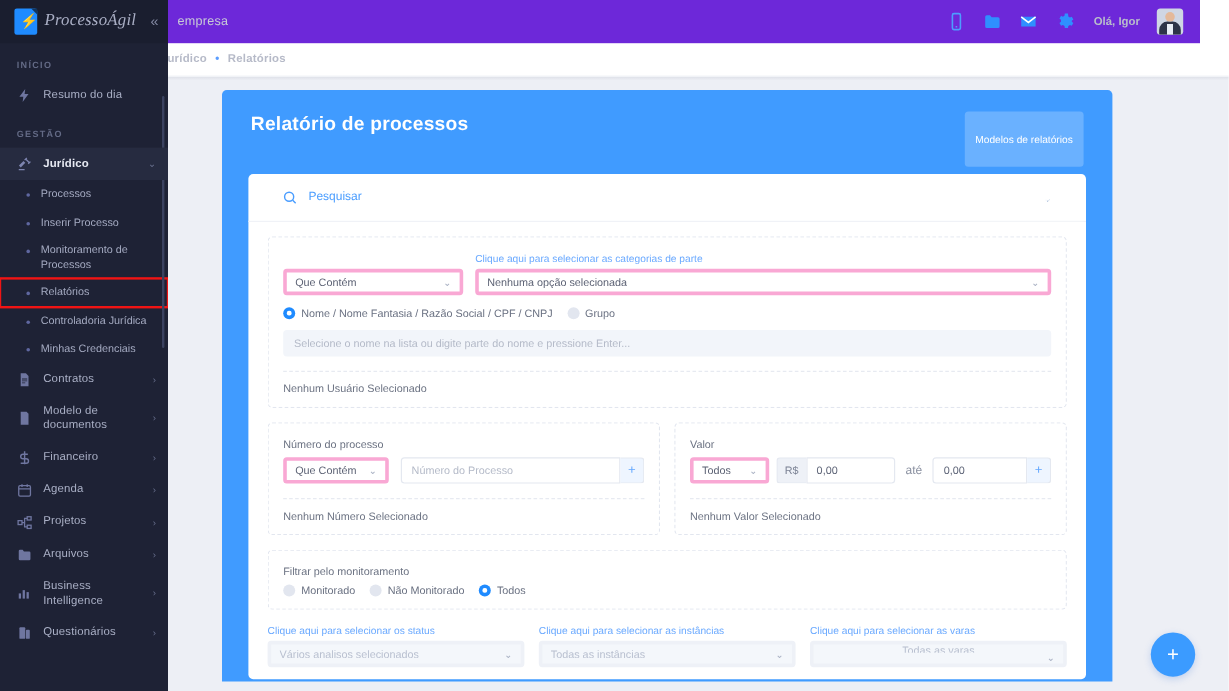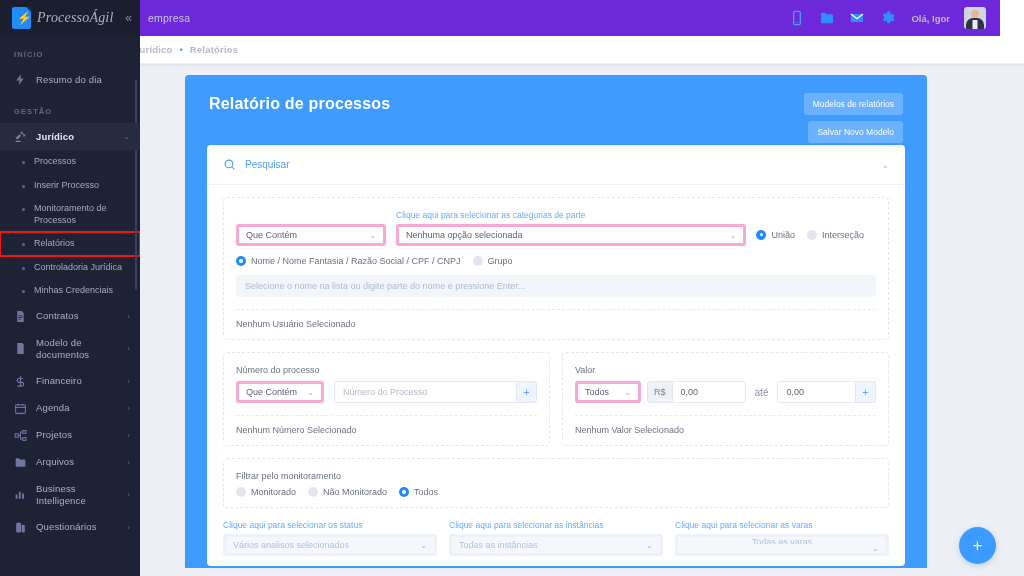--- a/index.html
+++ b/index.html
@@ -131,31 +131,31 @@
   }
   .card-title {
     font-size: 16px; color: #ffffff; font-weight: bold; letter-spacing: .2px;
   }
   .head-btns {
     position: absolute; right: 24px; top: 18px;
     display: flex; flex-direction: column; gap: 6px; align-items: flex-end;
   }
   .head-btn {
     background: rgba(255,255,255,.22); color: #ffffff;
-    font-size: 8.5px; padding: 6px 9px; border-radius: 3px;
+    font-size: 8.5px; padding: 18px 9px; border-radius: 3px;
     border: none; cursor: pointer; white-space: nowrap; font-family: inherit;
   }
 
   .panel {
     background: #ffffff; margin: 0 22px; border-radius: 4px;
     padding: 0 0 10px 0;
   }
   .search-row {
     display: flex; align-items: center; gap: 9px;
-    padding: 13px 16px; border-bottom: 1px solid #f0f2f7;
+    padding: 13px 28px; border-bottom: 1px solid #f0f2f7;
   }
   .search-row .mag { width: 13px; height: 13px; color: #4a9dff; flex: none; }
   .search-row .txt { font-size: 10px; color: #4a9dff; }
   .search-row .chev { margin-left: auto; color: #9fb6d8; font-size: 9px; }
 
   .fieldset {
     border: 1px dashed #e2e6ef; border-radius: 4px;
     margin: 12px 16px 0 16px; padding: 12px 12px 10px 12px; position: relative;
   }
   .fs-row { display: flex; align-items: center; gap: 10px; }
@@ -308,30 +308,20 @@
                 <span class="cv">⌄</span>
               </div>
             </div>
             <div style="flex:1;min-width:0;">
               <span class="toplabel">Clique aqui para selecionar as categorias de parte</span>
               <div class="select">
                 <span class="v">Nenhuma opção selecionada</span>
                 <span class="cv">⌄</span>
               </div>
             </div>
-            <div style="flex:none;padding-top:13px;display:flex;align-items:center;">
-              <label class="radio on">
-                <span class="dot"></span>
-                <span class="lbl">União</span>
-              </label>
-              <label class="radio">
-                <span class="dot"></span>
-                <span class="lbl">Interseção</span>
-              </label>
-            </div>
           </div>
 
           <div style="margin-top:10px;display:flex;align-items:center;">
             <label class="radio on">
               <span class="dot"></span>
               <span class="lbl">Nome / Nome Fantasia / Razão Social / CPF / CNPJ</span>
             </label>
             <label class="radio">
               <span class="dot"></span>
               <span class="lbl">Grupo</span>

